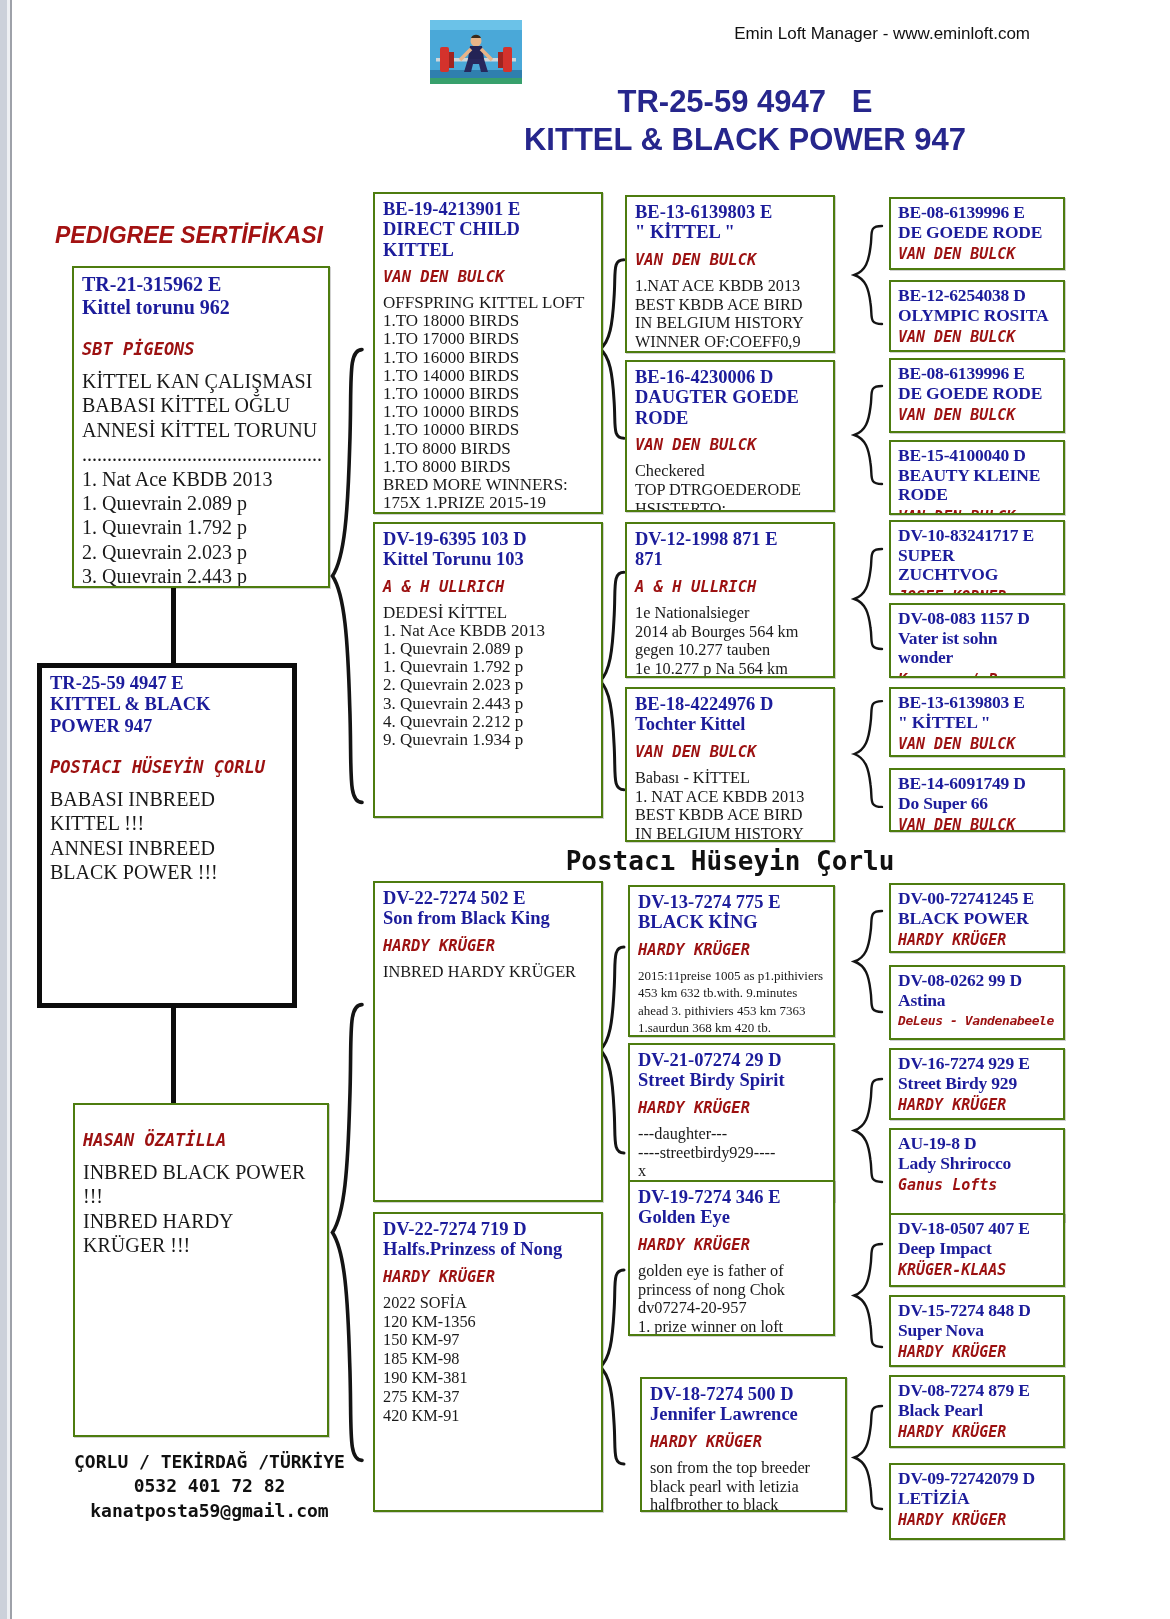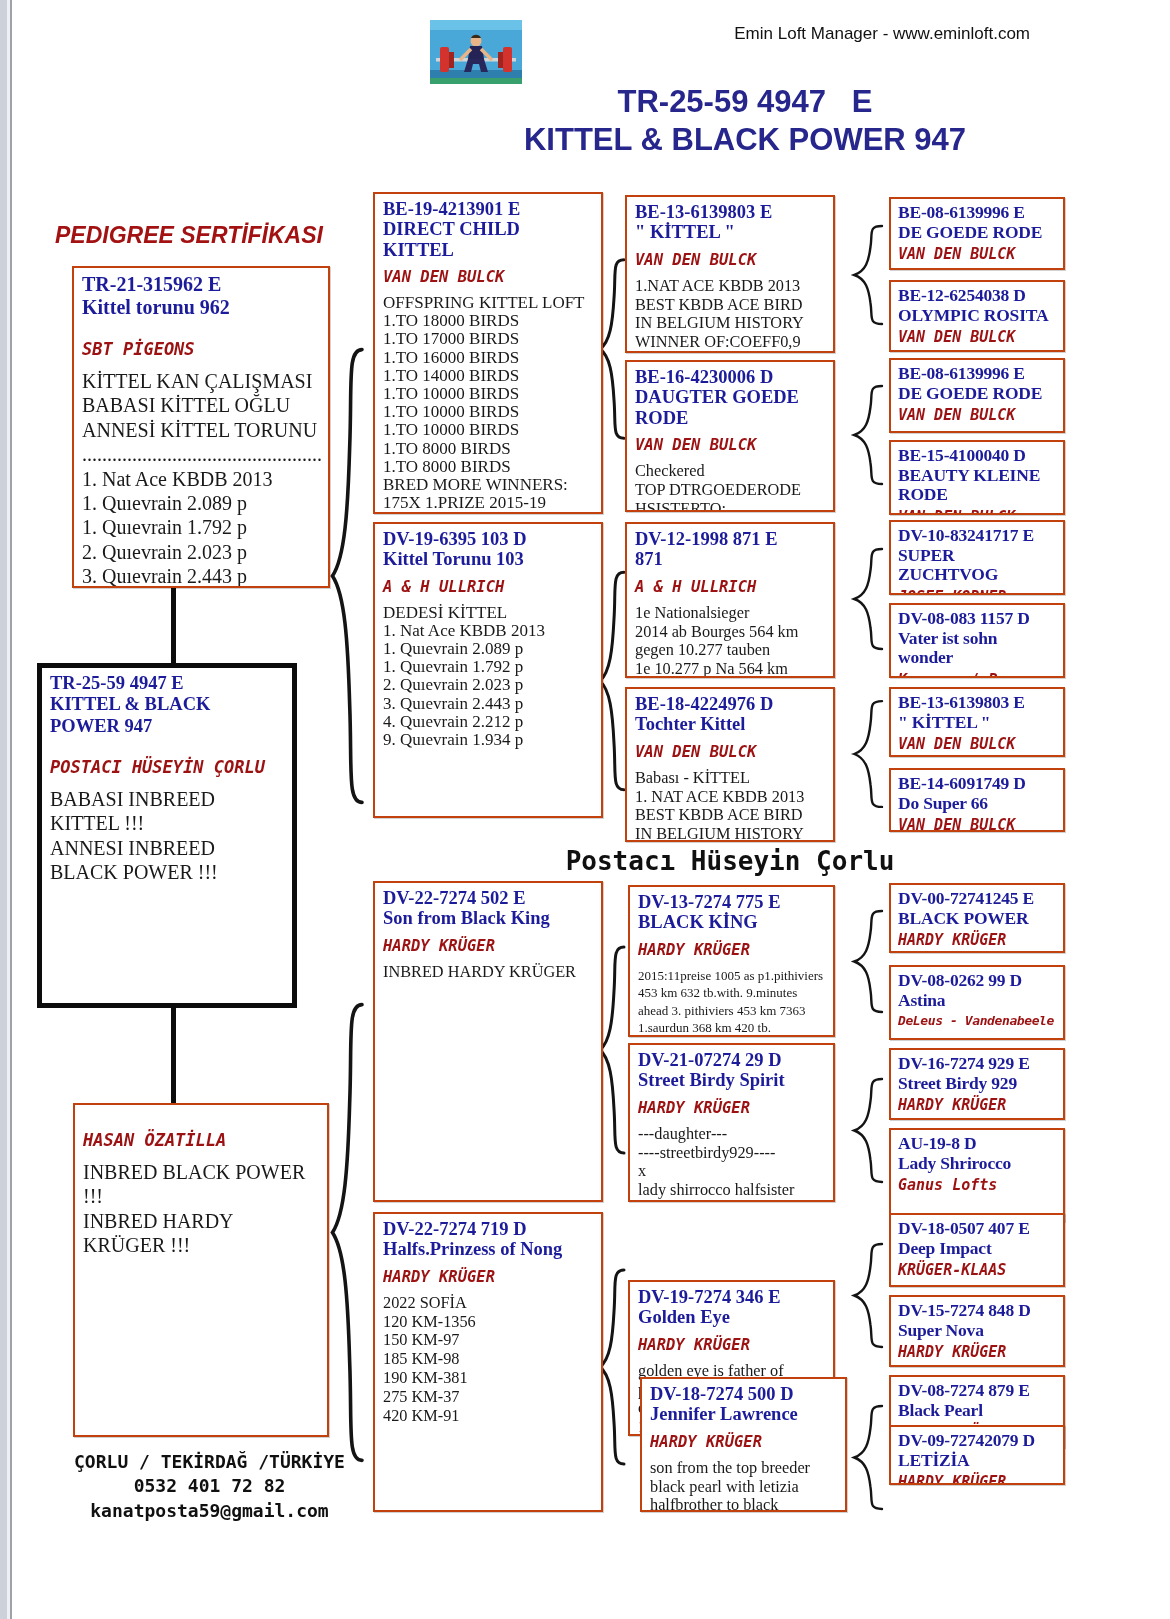--- a/index.html
+++ b/index.html
@@ -17,21 +17,21 @@
          font-family:"Liberation Sans",sans-serif;font-weight:bold;white-space:pre;}
   .title1{top:84px;font-size:31px;}
   .title2{top:122px;font-size:31px;}
   .cert{position:absolute;left:55px;top:222px;width:280px;color:#a31212;
         font-family:"Liberation Sans",sans-serif;font-weight:bold;font-style:italic;font-size:23px;}
   .banner{position:absolute;left:545px;top:846px;width:370px;text-align:center;color:#101010;
           font-family:"DejaVu Sans Mono",monospace;font-weight:bold;font-size:26px;}
   .footer{position:absolute;left:62px;top:1450px;width:295px;text-align:center;color:#101010;
           font-family:"DejaVu Sans Mono",monospace;font-weight:bold;font-size:18px;line-height:1.35;}
   
-  .box{position:absolute;border:2px solid #c2410c;background:#fff;box-sizing:border-box;
+  .box{position:absolute;border:2px solid #4d7c0f;background:#fff;box-sizing:border-box;
        padding:5px 8px;overflow:hidden;box-shadow:1px 1px 0 rgba(0,0,0,.18);}
   .ring{font-weight:bold;color:#1c1c9b;white-space:pre-line;font-size:18.5px;line-height:1.1;}
   .fancier{font-family:"DejaVu Sans Mono",monospace;font-weight:bold;font-style:italic;
            color:#9c1111;font-size:15.5px;margin-top:8px;white-space:nowrap;}
   .body{color:#191919;font-size:16.3px;line-height:1.16;margin-top:8px;white-space:pre-line;}
   .dense .body{font-size:17px;line-height:1.07;}
   .small-body .body{font-size:13px;line-height:1.35;}
   
   .boxA .ring{font-size:20px;line-height:1.15;}
   .boxA .fancier{font-size:17px;margin-top:20px;}
@@ -280,21 +280,21 @@
     <div class="ring">DV-21-07274 29  D
 Street Birdy Spirit</div>
     <div class="fancier">HARDY KRÜGER</div>
     <div class="body">---daughter---
 ----streetbirdy929----
 x
 lady shirrocco halfsister</div>
 
   </div>
 
-  <div class="box" style="left:628px;top:1280px;width:207px;height:156px">
+  <div class="box" style="left:628px;top:1180px;width:207px;height:156px">
     <div class="ring">DV-19-7274 346  E
 Golden Eye</div>
     <div class="fancier">HARDY KRÜGER</div>
     <div class="body">golden eye is father of
 princess of nong Chok
 dv07274-20-957
 1. prize winner on loft</div>
 
   </div>
 
@@ -375,19 +375,19 @@
   <div class="box boxC" style="left:889px;top:1295px;width:176px;height:72px">
     <div class="ring">DV-15-7274 848  D
 Super Nova</div>
     <div class="fancier">HARDY KRÜGER</div>
   </div>
   <div class="box boxC" style="left:889px;top:1375px;width:176px;height:73px">
     <div class="ring">DV-08-7274 879  E
 Black Pearl</div>
     <div class="fancier">HARDY KRÜGER</div>
   </div>
-  <div class="box boxC" style="left:889px;top:1425px;width:176px;height:60px">
+  <div class="box boxC" style="left:889px;top:1463px;width:176px;height:77px">
     <div class="ring">DV-09-72742079  D
 LETİZİA</div>
     <div class="fancier">HARDY KRÜGER</div>
   </div>
 
 </div>
 
 </body></html>

